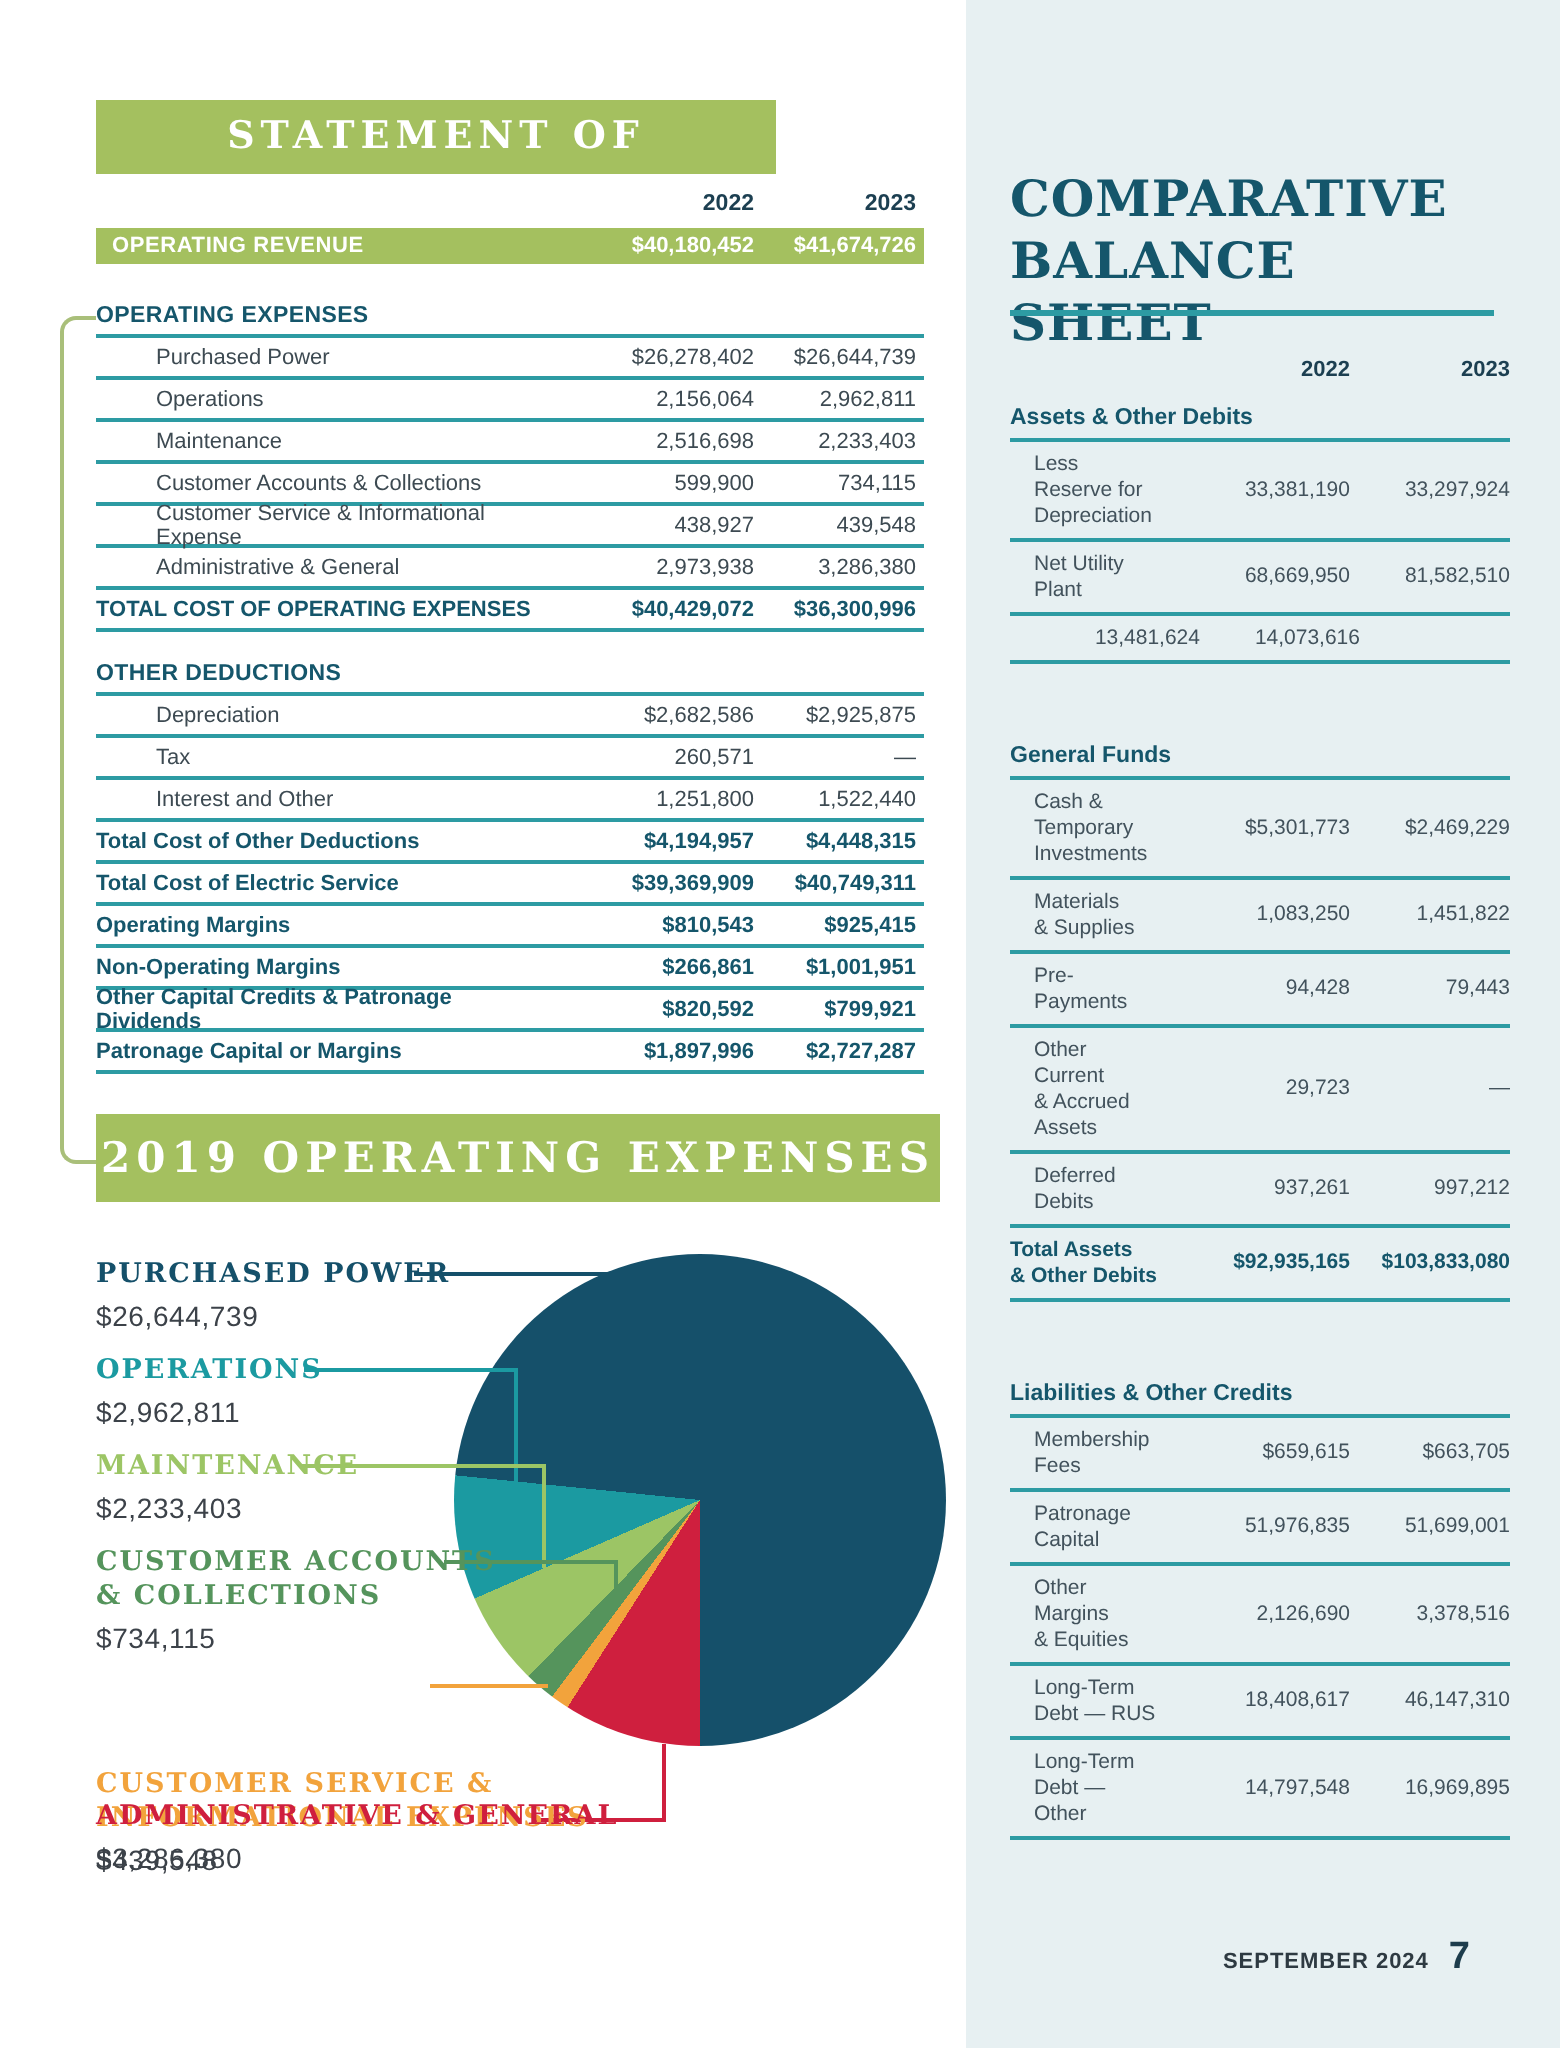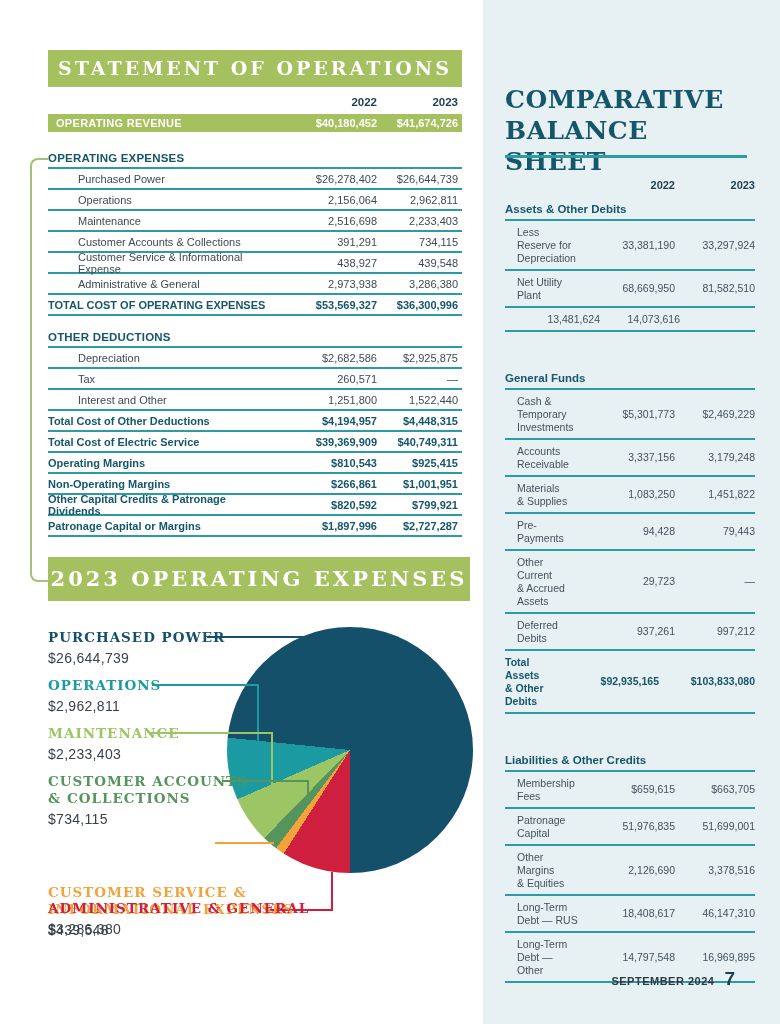--- a/index.html
+++ b/index.html
@@ -2,21 +2,21 @@
 <html><head>
 <meta charset="utf-8">
 <style>
   html,body{margin:0;padding:0;}
   body{font-family:"Liberation Sans",sans-serif;}
   #page{position:relative;width:780px;height:1024px;background:#ffffff;overflow:hidden;}
 
   
   .banner{position:absolute;background:#a4c05f;color:#fff;font-family:"DejaVu Serif",serif;
           font-weight:bold;text-align:center;letter-spacing:3px;}
-  #banner1{left:48px;top:50px;width:414px;height:37px;line-height:37px;font-size:19px;}
+  #banner1{left:48px;top:50px;width:340px;height:37px;line-height:37px;font-size:19px;}
   #banner2{left:48px;top:557px;width:422px;height:44px;line-height:44px;font-size:21px;}
 
   
   .years-row{position:absolute;left:48px;top:96px;width:414px;display:flex;
              font-weight:bold;color:#1c3f51;font-size:11.5px;}
   .years-row .lbl{flex:1;}
   .v1{width:100px;text-align:right;}
   .v2{width:85px;text-align:right;padding-right:4px;box-sizing:border-box;}
 
   #revenue-bar{position:absolute;left:48px;top:114px;width:414px;height:18px;background:#a4c05f;
@@ -56,21 +56,21 @@
   .bs-years .lbl{flex:1;}
   .bs-years .bv1, .bs-row .bv1{width:95px;text-align:right;}
   .bs-years .bv2, .bs-row .bv2{width:80px;text-align:right;}
   .bs-group{margin-top:40px;}
   .bs-group.first{margin-top:12px;}
   .bs-header{color:#15566b;font-weight:bold;font-size:11.5px;margin-bottom:4px;}
   .bs-row{display:flex;align-items:center;border-top:2px solid #2d9ba3;
           font-size:10.5px;color:#42525c;line-height:13px;padding:4.5px 0;}
   .bs-row:last-child{border-bottom:2px solid #2d9ba3;}
   .bs-row .lbl{flex:1;padding-left:12px;}
-  .bs-row.total{font-weight:bold;color:#15566b;gap:16px;}
+  .bs-row.total{font-weight:bold;color:#15566b;}
   .bs-row.total .lbl{padding-left:0;}
 
   
   #footer{position:absolute;right:68px;top:968px;display:flex;align-items:baseline;gap:10px;}
   #footer .date{font-weight:bold;font-size:11px;letter-spacing:.5px;color:#2e3a42;}
   #footer .num{font-weight:bold;font-size:19px;color:#1d3c4c;}
 </style>
 </head>
 <body>
 
@@ -113,28 +113,20 @@
             <div class="bs-row">
               <span class="lbl">
                 <div>Cash &amp; Temporary</div>
                 <div>Investments</div>
               </span>
               <span class="bv1">$5,301,773</span>
               <span class="bv2">$2,469,229</span>
             </div>
             <div class="bs-row">
               <span class="lbl">
-                <div>Accounts</div>
-                <div>Receivable</div>
-              </span>
-              <span class="bv1">3,337,156</span>
-              <span class="bv2">3,179,248</span>
-            </div>
-            <div class="bs-row">
-              <span class="lbl">
                 <div>Materials</div>
                 <div>&amp; Supplies</div>
               </span>
               <span class="bv1">1,083,250</span>
               <span class="bv2">1,451,822</span>
             </div>
             <div class="bs-row">
               <span class="lbl">
                 <div>Pre-Payments</div>
               </span>
@@ -242,36 +234,36 @@
         <span class="v1">2,156,064</span>
         <span class="v2">2,962,811</span>
       </div>
       <div class="t-row">
         <span class="lbl">Maintenance</span>
         <span class="v1">2,516,698</span>
         <span class="v2">2,233,403</span>
       </div>
       <div class="t-row">
         <span class="lbl">Customer Accounts &amp; Collections</span>
-        <span class="v1">391,291</span>
+        <span class="v1">599,900</span>
         <span class="v2">734,115</span>
       </div>
       <div class="t-row">
         <span class="lbl">Customer Service &amp; Informational Expense</span>
         <span class="v1">438,927</span>
         <span class="v2">439,548</span>
       </div>
       <div class="t-row">
         <span class="lbl">Administrative &amp; General</span>
         <span class="v1">2,973,938</span>
         <span class="v2">3,286,380</span>
       </div>
       <div class="t-row total">
         <span class="lbl">TOTAL COST OF OPERATING EXPENSES</span>
-        <span class="v1">$53,569,327</span>
+        <span class="v1">$40,429,072</span>
         <span class="v2">$36,300,996</span>
       </div>
     </div>
   <div id="sect2" class="stmt-section">
       <div class="sec-header">OTHER DEDUCTIONS</div>
       <div class="t-row">
         <span class="lbl">Depreciation</span>
         <span class="v1">$2,682,586</span>
         <span class="v2">$2,925,875</span>
       </div>
@@ -310,21 +302,21 @@
         <span class="v1">$820,592</span>
         <span class="v2">$799,921</span>
       </div>
       <div class="t-row total">
         <span class="lbl">Patronage Capital or Margins</span>
         <span class="v1">$1,897,996</span>
         <span class="v2">$2,727,287</span>
       </div>
     </div>
 
-  <div id="banner2" class="banner">2023 OPERATING EXPENSES</div>
+  <div id="banner2" class="banner">2019 OPERATING EXPENSES</div>
   <div id="pie" style="background: conic-gradient(from 180deg, rgb(207, 31, 62) 0deg, rgb(207, 31, 62) 32.59deg, rgb(242, 163, 60) 32.59deg, rgb(242, 163, 60) 36.95deg, rgb(85, 148, 92) 36.95deg, rgb(85, 148, 92) 44.23deg, rgb(156, 197, 101) 44.23deg, rgb(156, 197, 101) 66.38deg, rgb(27, 154, 161) 66.38deg, rgb(27, 154, 161) 95.76deg, rgb(21, 80, 106) 95.76deg, rgb(21, 80, 106) 360deg);"></div>
   <svg id="leaders" viewBox="0 0 780 1024">
       <polyline points="207,637 312,637" fill="none" stroke="#15506a" stroke-width="2"></polyline>
       <polyline points="152,685 258,685 258,746" fill="none" stroke="#1b9aa1" stroke-width="2"></polyline>
       <polyline points="150,733 272,733 272,784" fill="none" stroke="#9cc565" stroke-width="2"></polyline>
       <polyline points="222,781 308,781 308,798" fill="none" stroke="#55945c" stroke-width="2"></polyline>
       <polyline points="215,843 274,843" fill="none" stroke="#f2a33c" stroke-width="2"></polyline>
       <polyline points="332,872 332,910 268,910" fill="none" stroke="#cf1f3e" stroke-width="2"></polyline>
     </svg>
   <div id="legend">

